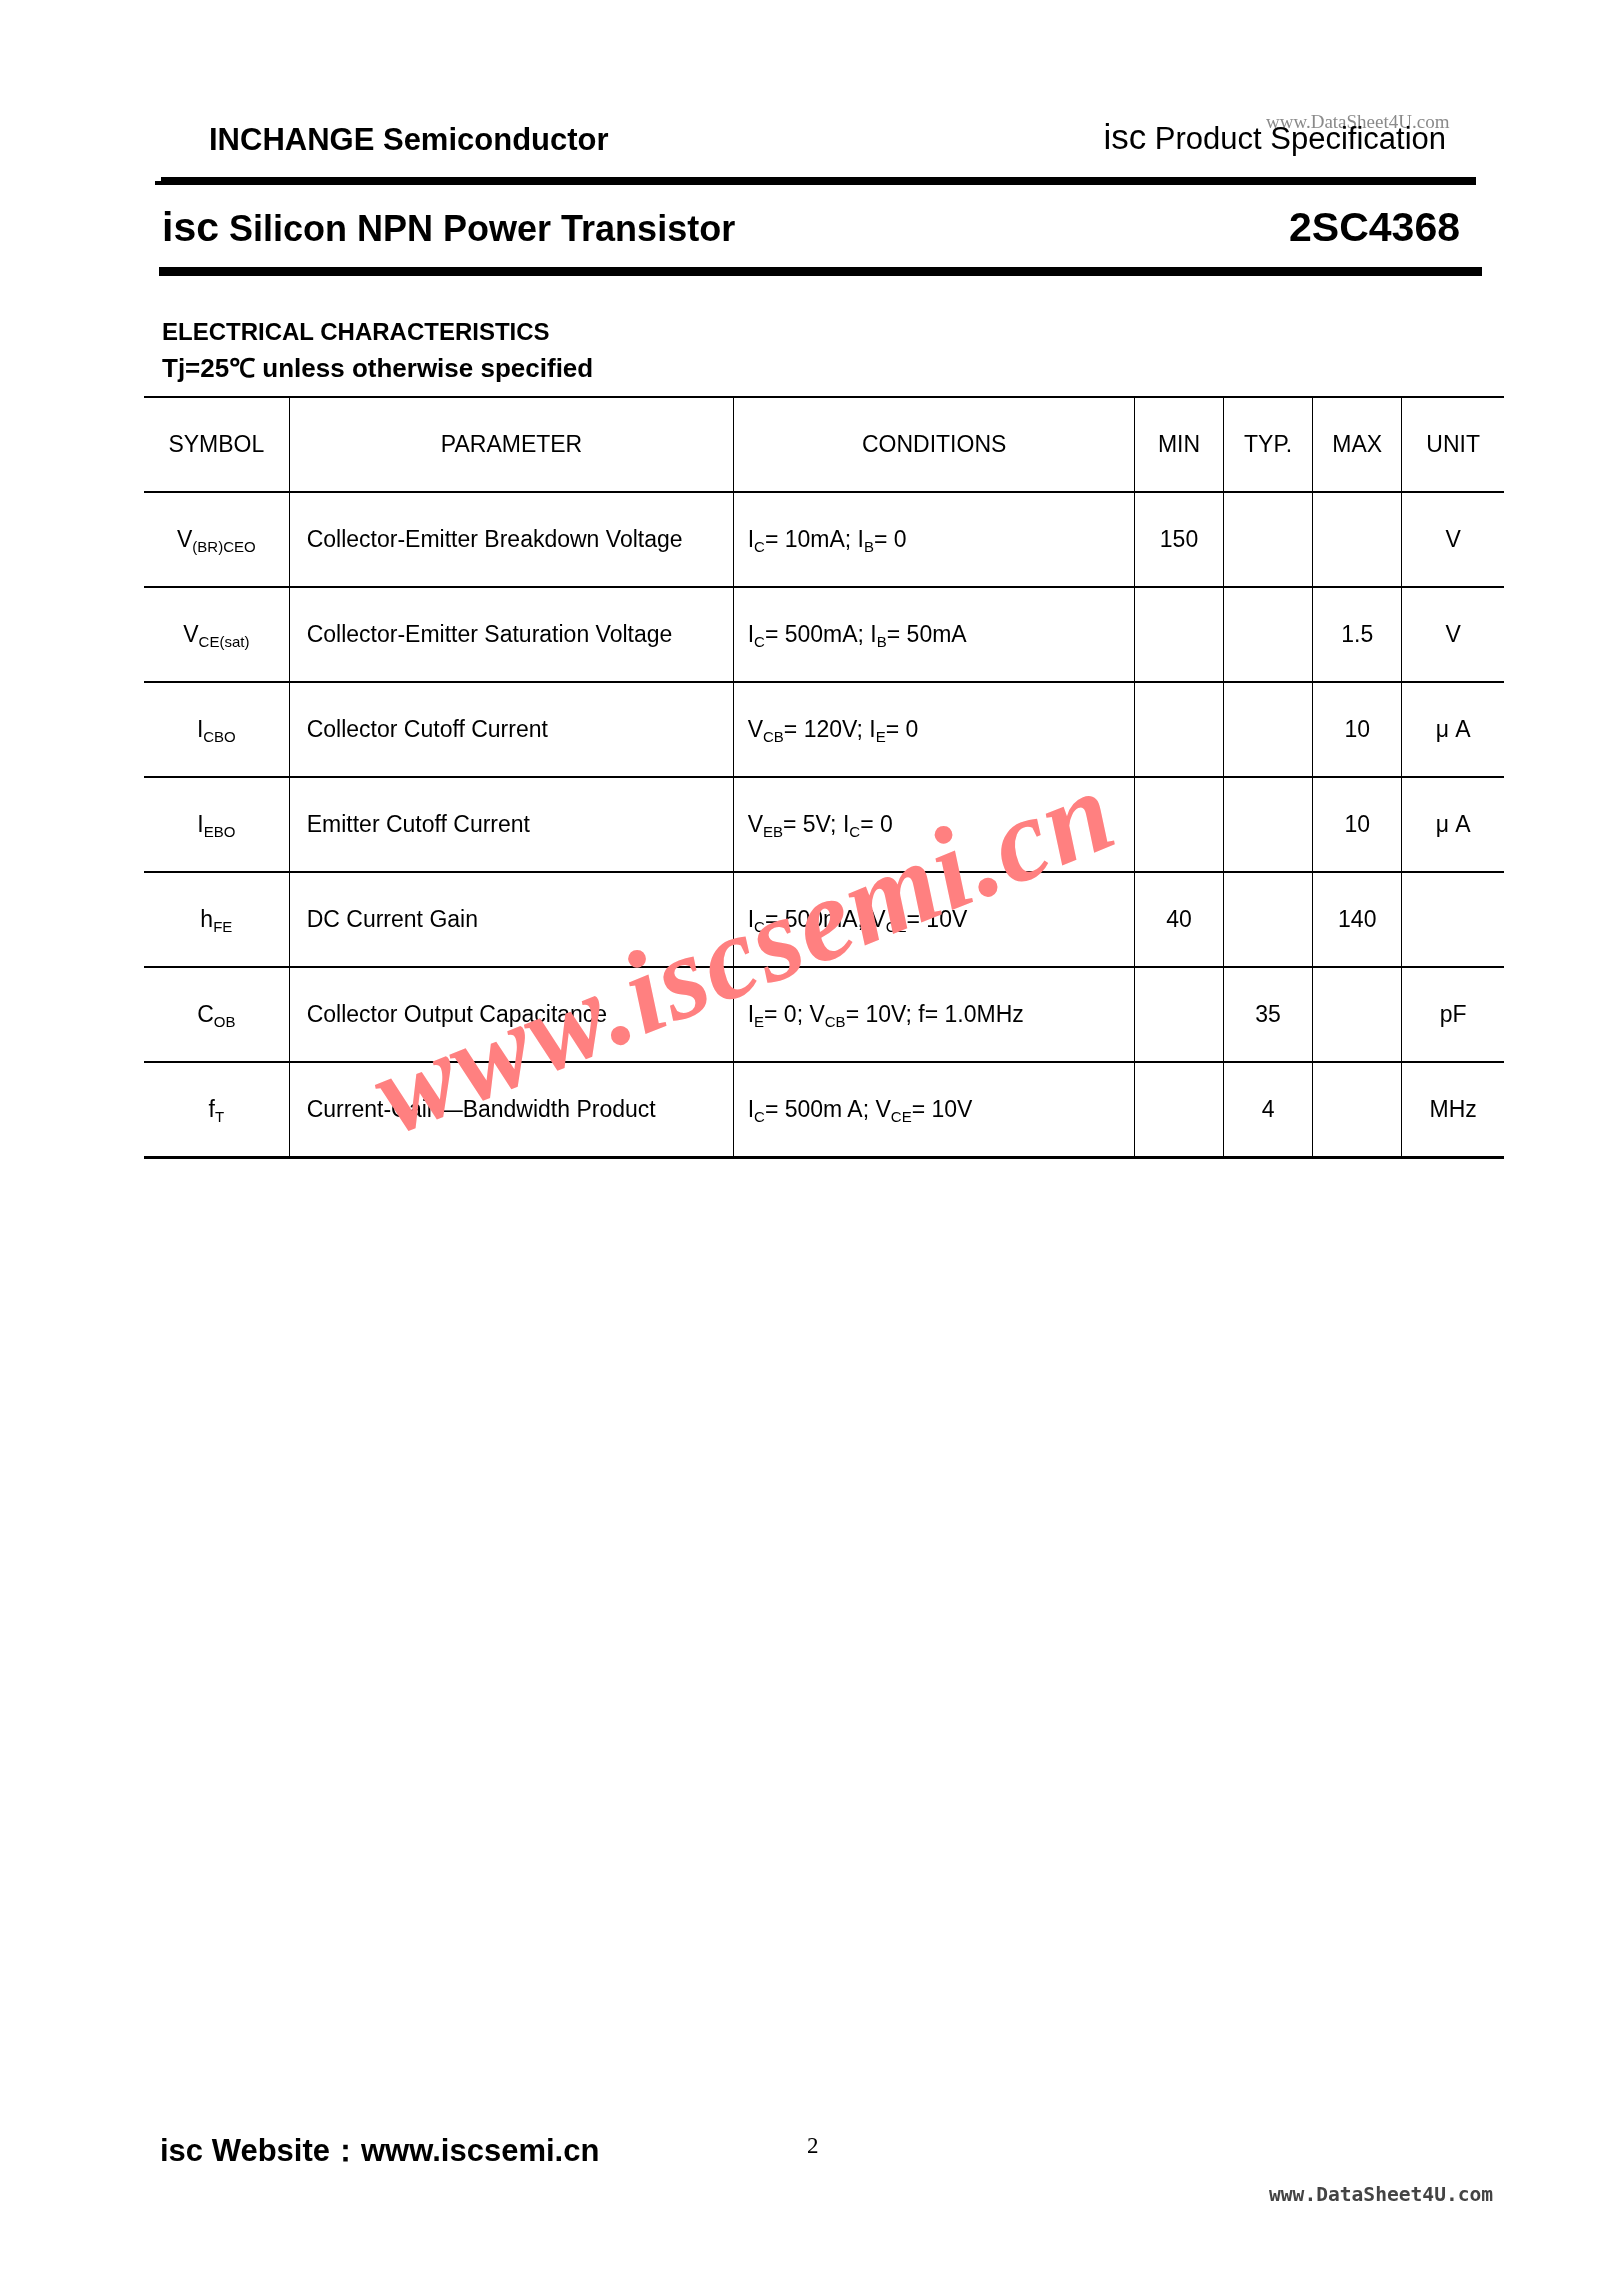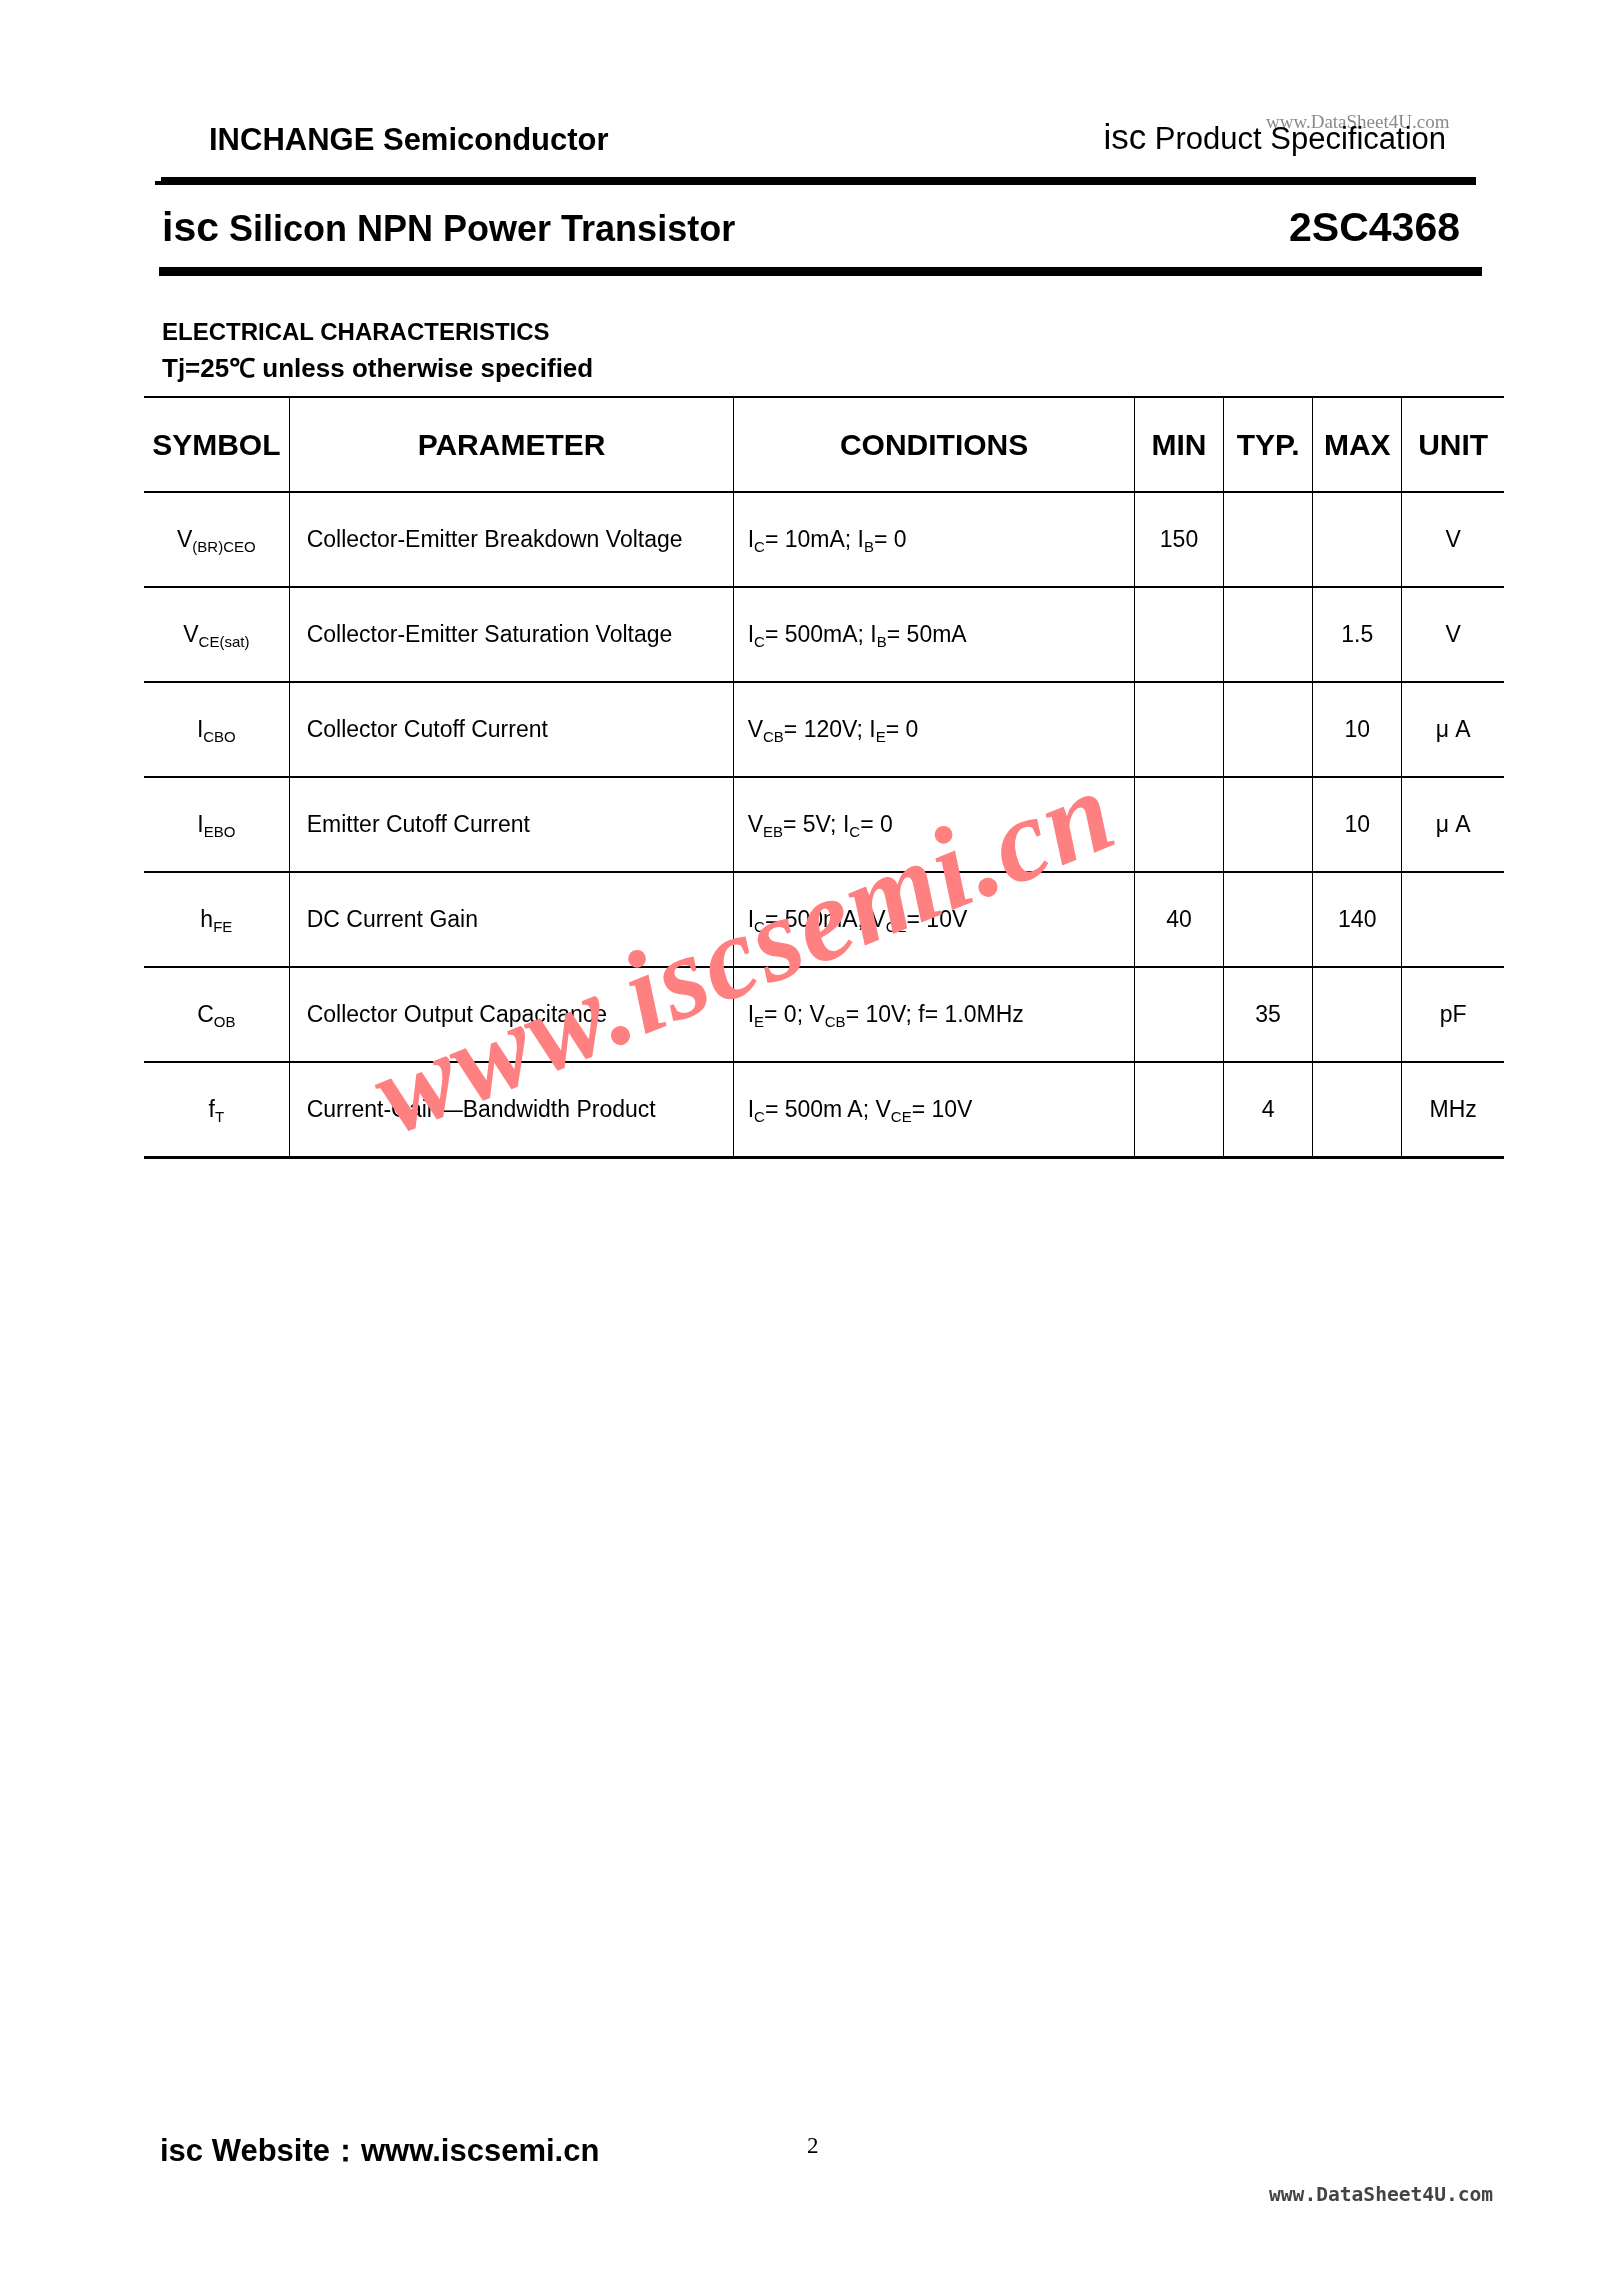--- a/index.html
+++ b/index.html
@@ -87,22 +87,22 @@
     font-size: 23px;
     line-height: 1;
     vertical-align: middle;
     white-space: nowrap;
   }
   .table tr > :first-child { border-left: none; }
   .table tr > :last-child { border-right: none; }
   .table tr:first-child > * { border-top: 2.4px solid #000; }
   .table tr.row-last > * { border-bottom: 3.1px solid #000; }
   .table th {
-    font-weight: bold;
-    font-size: 30px;
+    font-weight: normal;
+    font-size: 23px;
     text-align: center;
   }
   .table td.c { text-align: center; }
   .table td.l { text-align: left; padding-left: 17px; }
   .table td.cond { text-align: left; padding-left: 13.3px; }
   .table sub {
     font-size: 15px;
     vertical-align: -4.7px;
     line-height: 0;
   }

